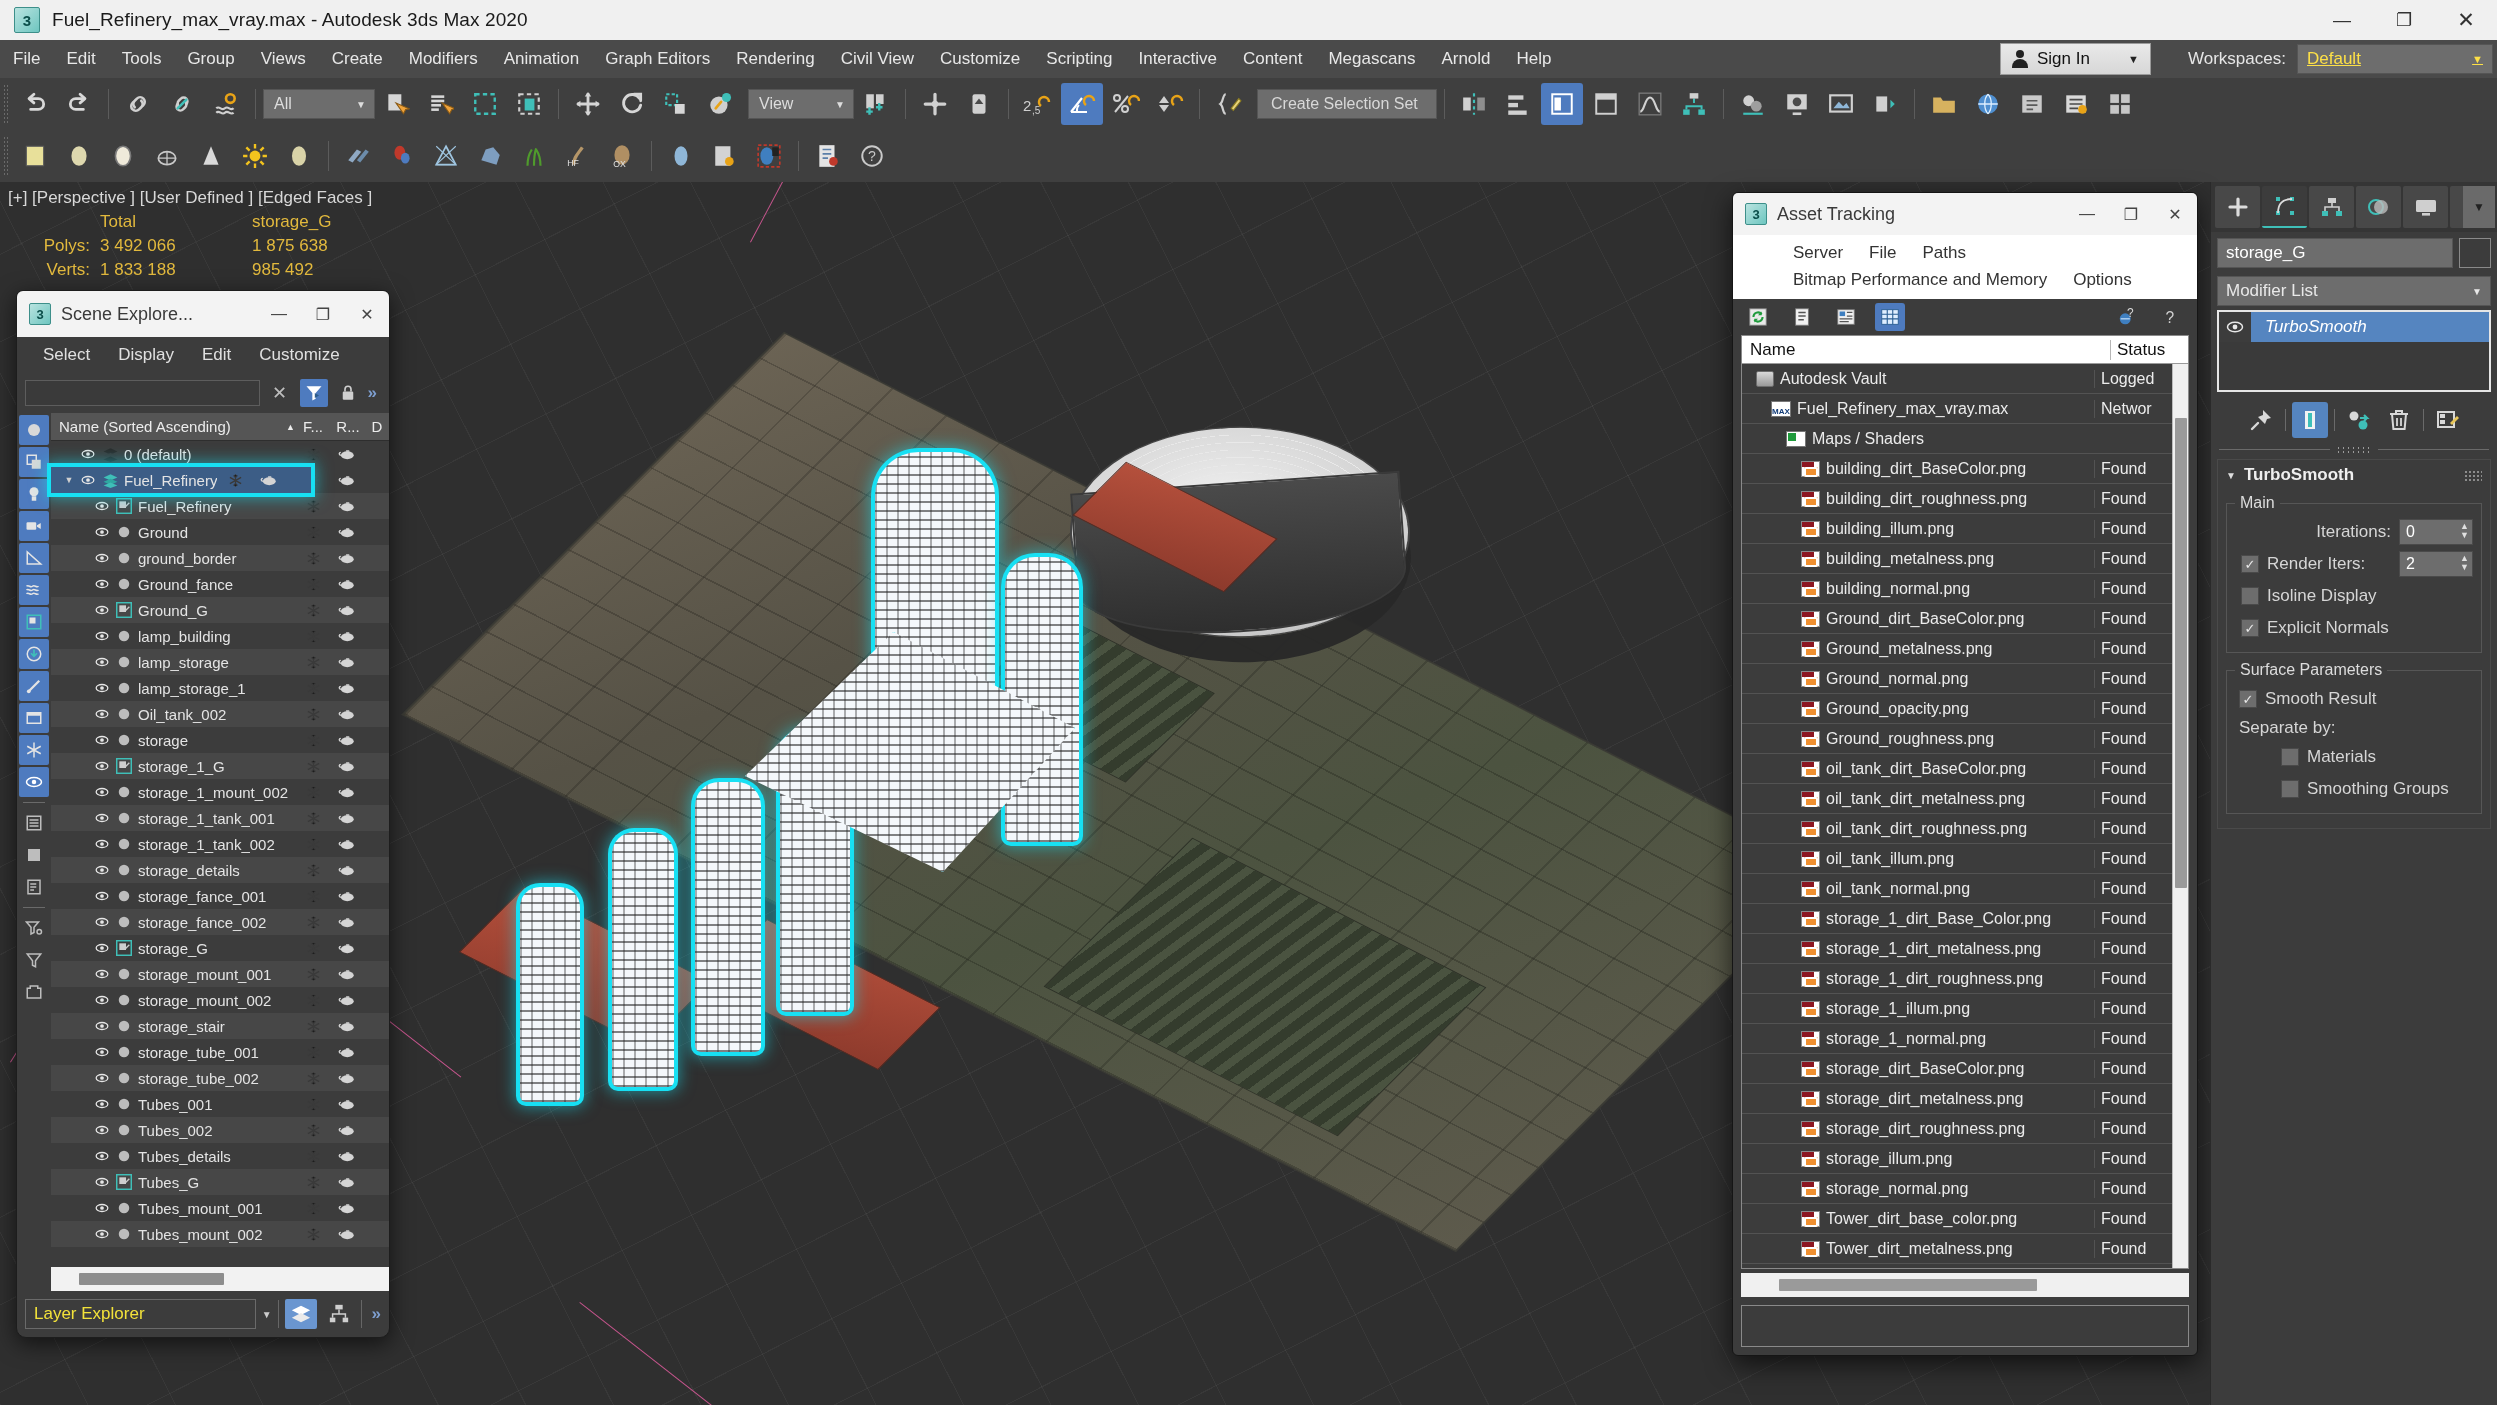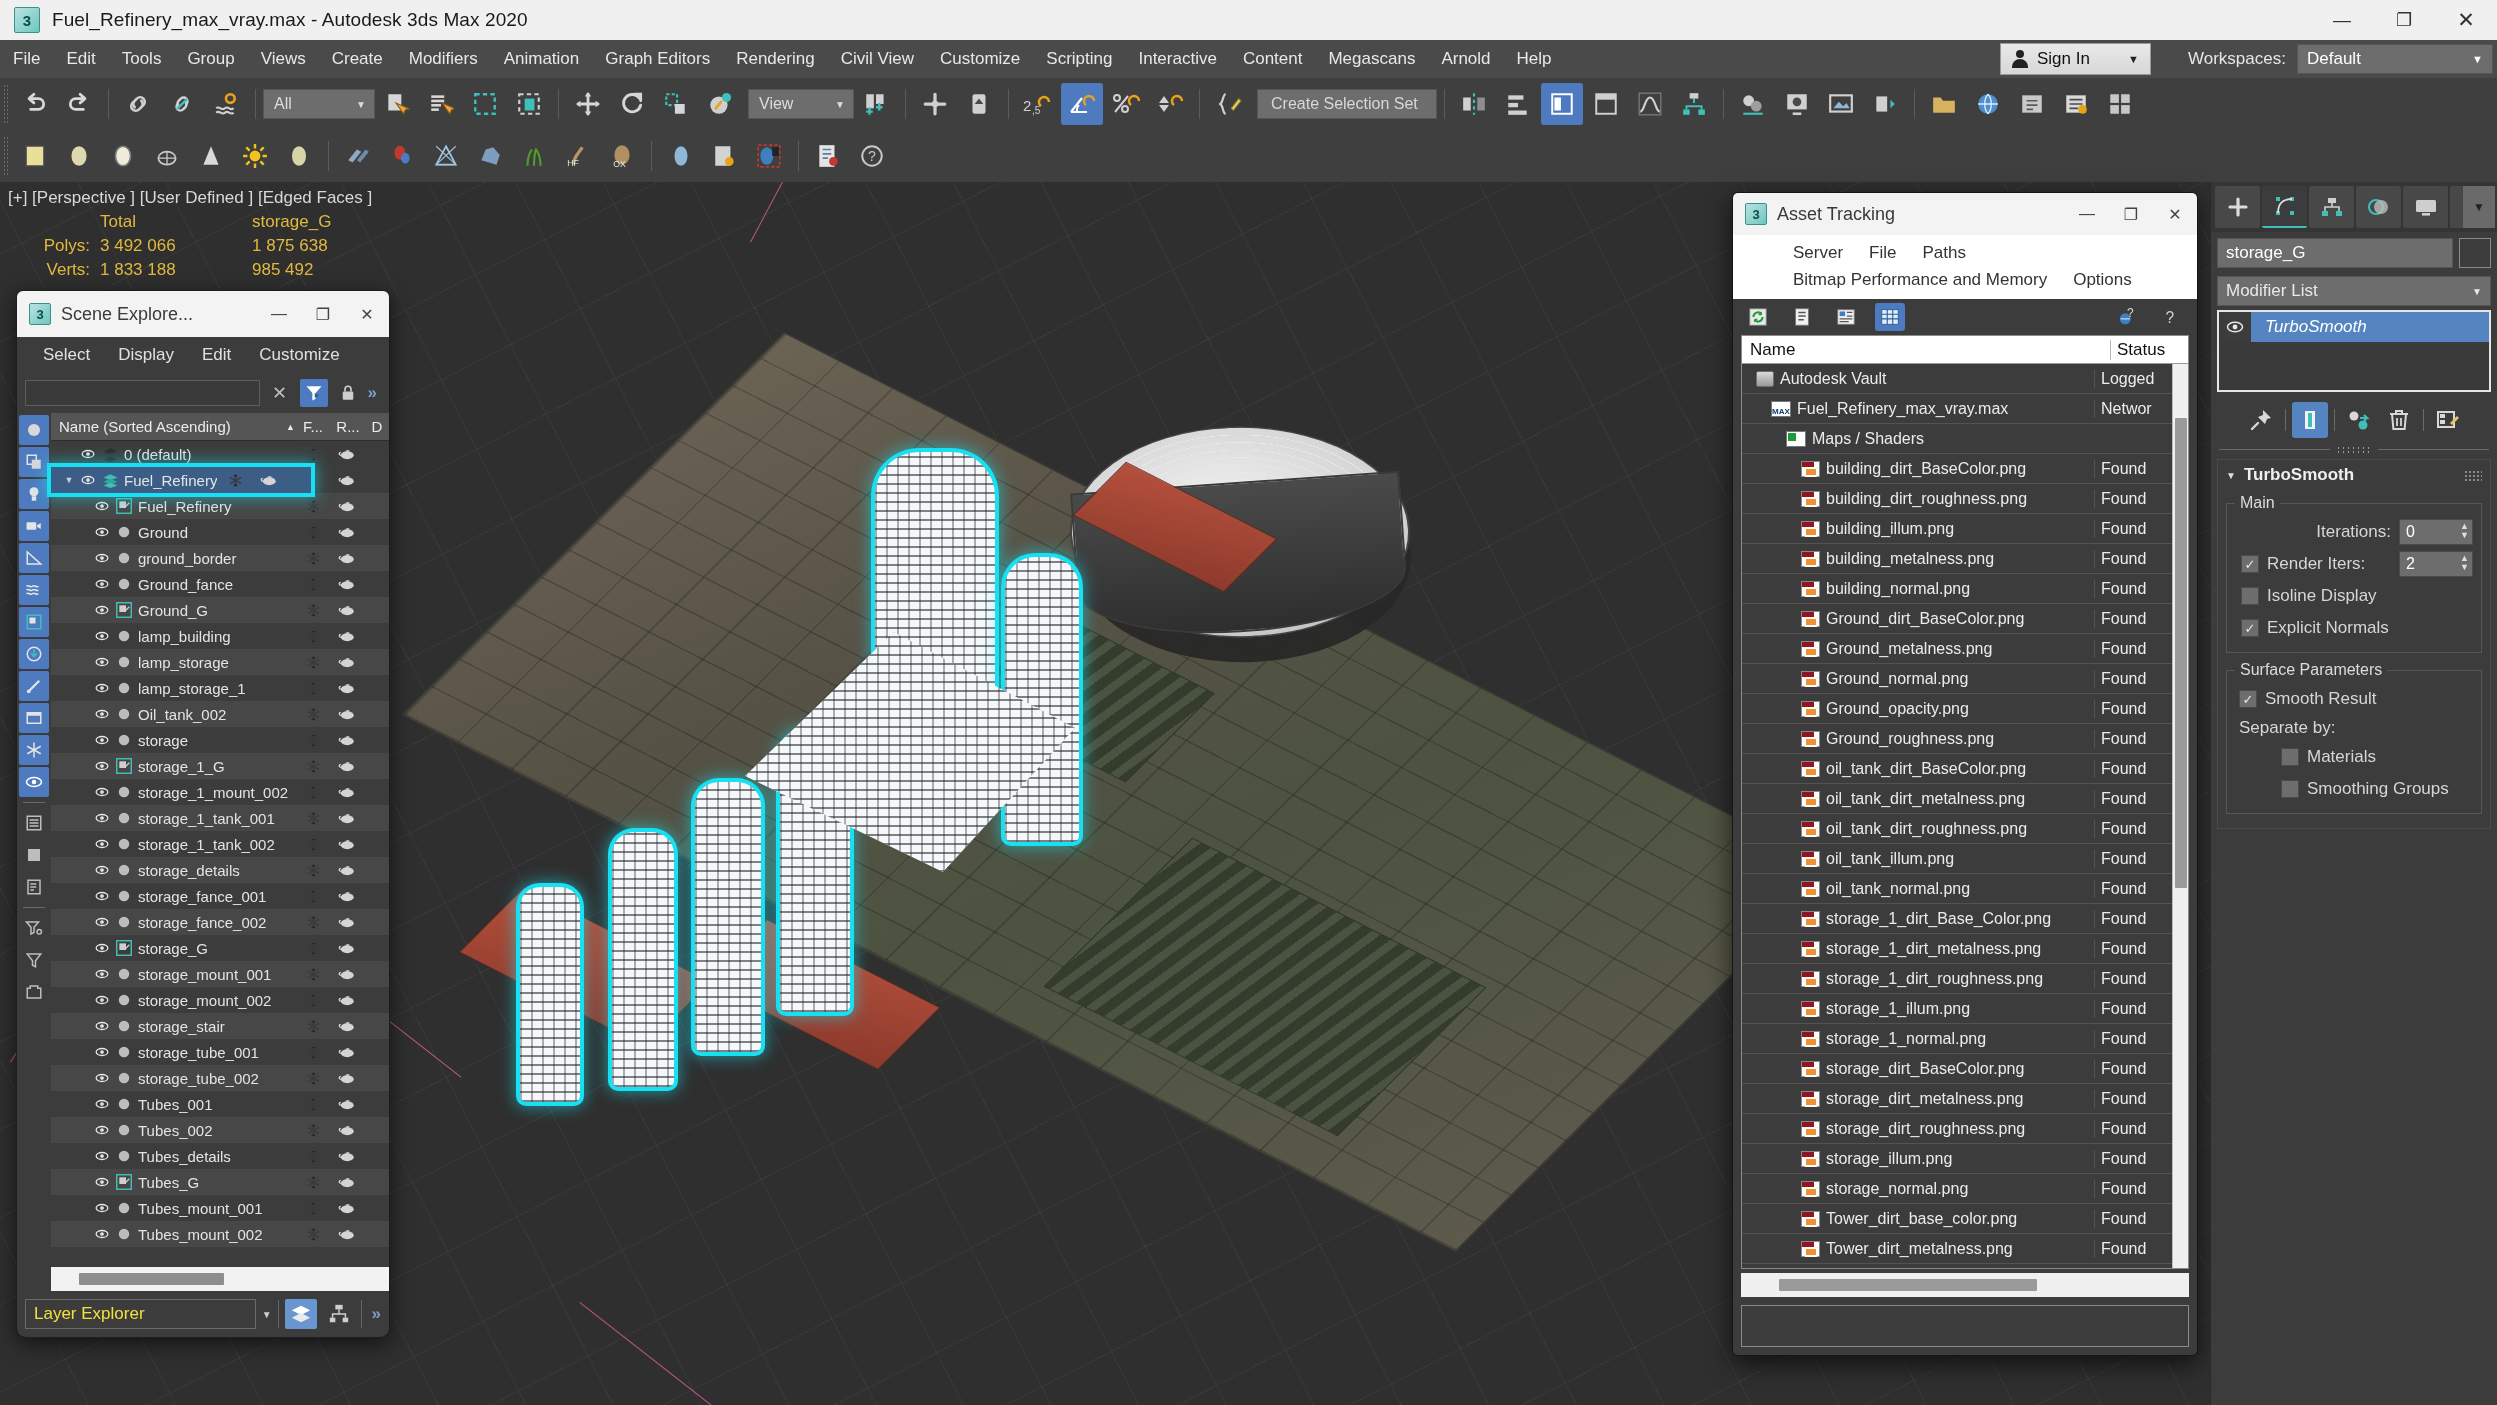--- a/index.html
+++ b/index.html
@@ -54,21 +54,21 @@
   }
   #signin .person::after{
     content:"";position:absolute;left:1px;top:9px;width:16px;height:9px;
     border-radius:8px 8px 0 0;background:#222;
   }
   #signin .caret{ margin-left:auto;margin-right:11px;font-size:11px;color:#222; }
   #wsLabel{ position:absolute;left:2188px;top:9px;font-size:17px;color:#e6e6e6; }
   #wsSelect{
     position:absolute;left:2297px;top:4px;width:196px;height:30px;
     background:#6d6d6d;border:1px solid #555;display:flex;align-items:center;
-    color:#ffffff;font-size:17px;padding-left:9px;
+    color:#fde047;font-size:17px;padding-left:9px;text-decoration:underline;
   }
   #wsSelect .caret{ margin-left:auto;margin-right:9px;font-size:11px; }
 
   
   .toolbar{ background:#3f3f3f; display:flex; align-items:center; }
   #toolbar1{ height:52px; }
   #toolbar2{ height:52px; }
   .tbtn{
     width:42px;height:42px;margin:0 1px;display:flex;align-items:center;justify-content:center;
     border-radius:3px;position:relative;

